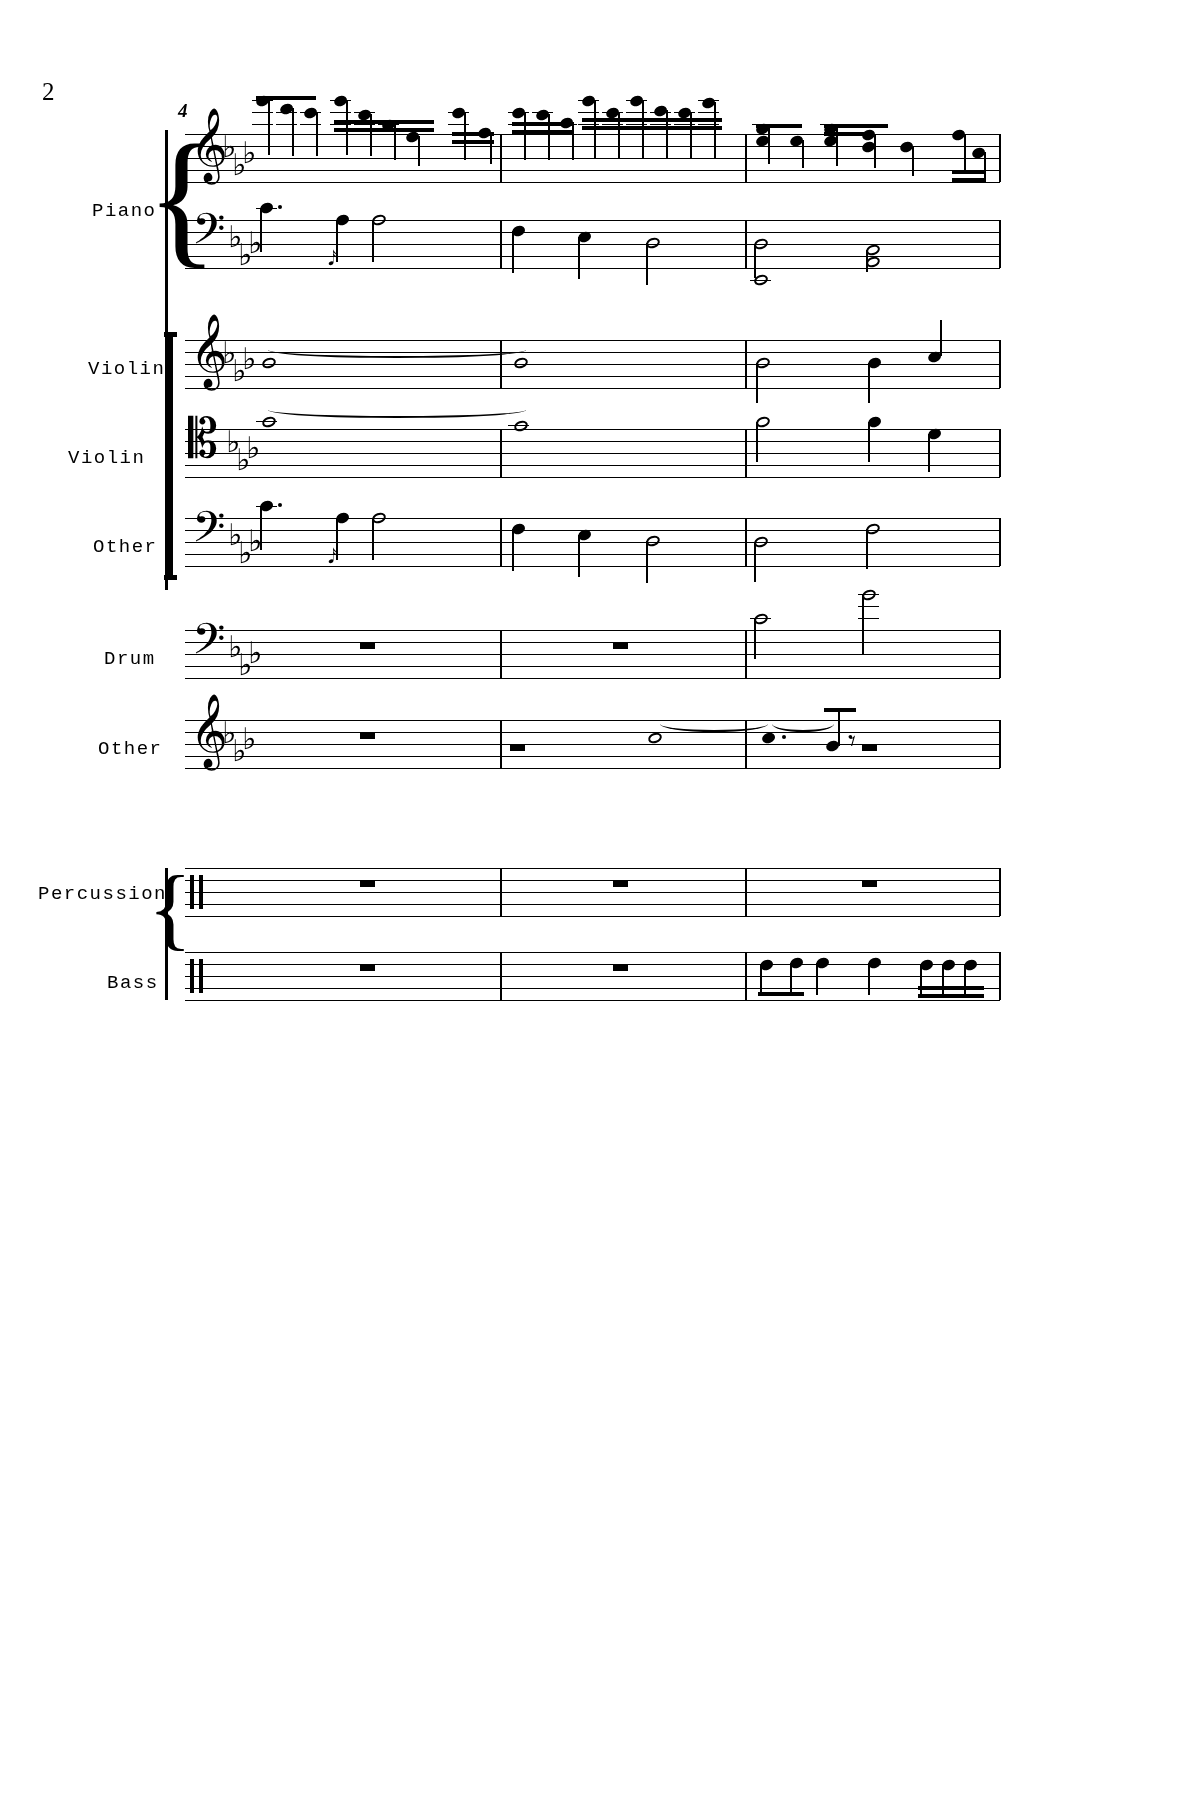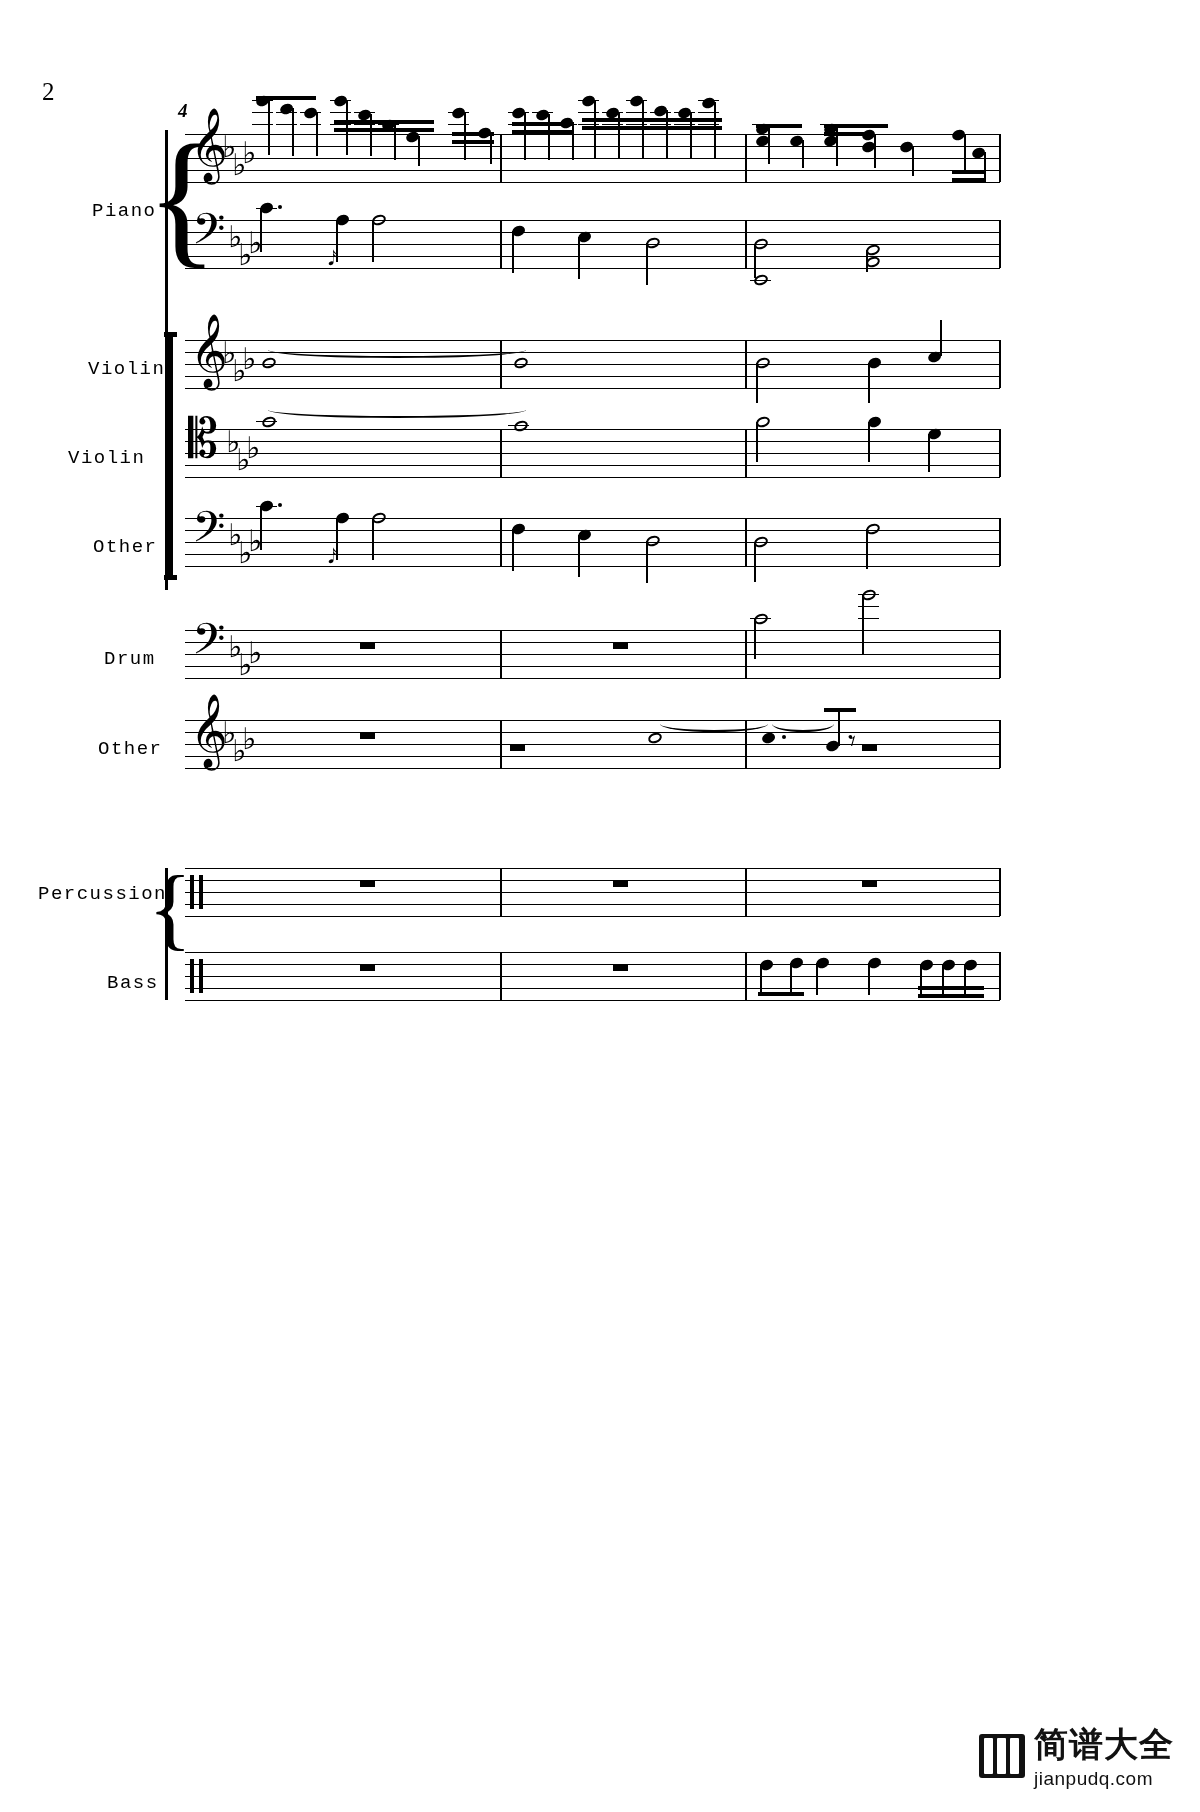--- a/index.html
+++ b/index.html
@@ -617,25 +617,14 @@
     <div class="beam" style="left:918px; top:994px; width:66px;"></div>
     <div class="nh" style="left:942px; top:960px;"></div>
     <div class="stem" style="left:942px; top:965px; height:30px;"></div>
     <div class="nh" style="left:964px; top:960px;"></div>
     <div class="stem" style="left:964px; top:965px; height:30px;"></div>
   </div>
   <div class="barline" style="left:500px; top:952px; height:48px;"></div>
   <div class="barline" style="left:745px; top:952px; height:48px;"></div>
   <div class="barline" style="left:999px; top:952px; height:48px;"></div>
 
-  <div class="footer">
-    <div class="logo-keys">
-      <div class="white" style="left:5px;"></div>
-      <div class="white" style="left:18px;"></div>
-      <div class="white" style="left:31px;"></div>
-    </div>
-    <div class="footer-right">
-      <div class="logo-text-cn">简谱大全</div>
-      <div class="logo-text-url">jianpudq.com</div>
-    </div>
-  </div>
 
 </div>
 
 </body></html>

